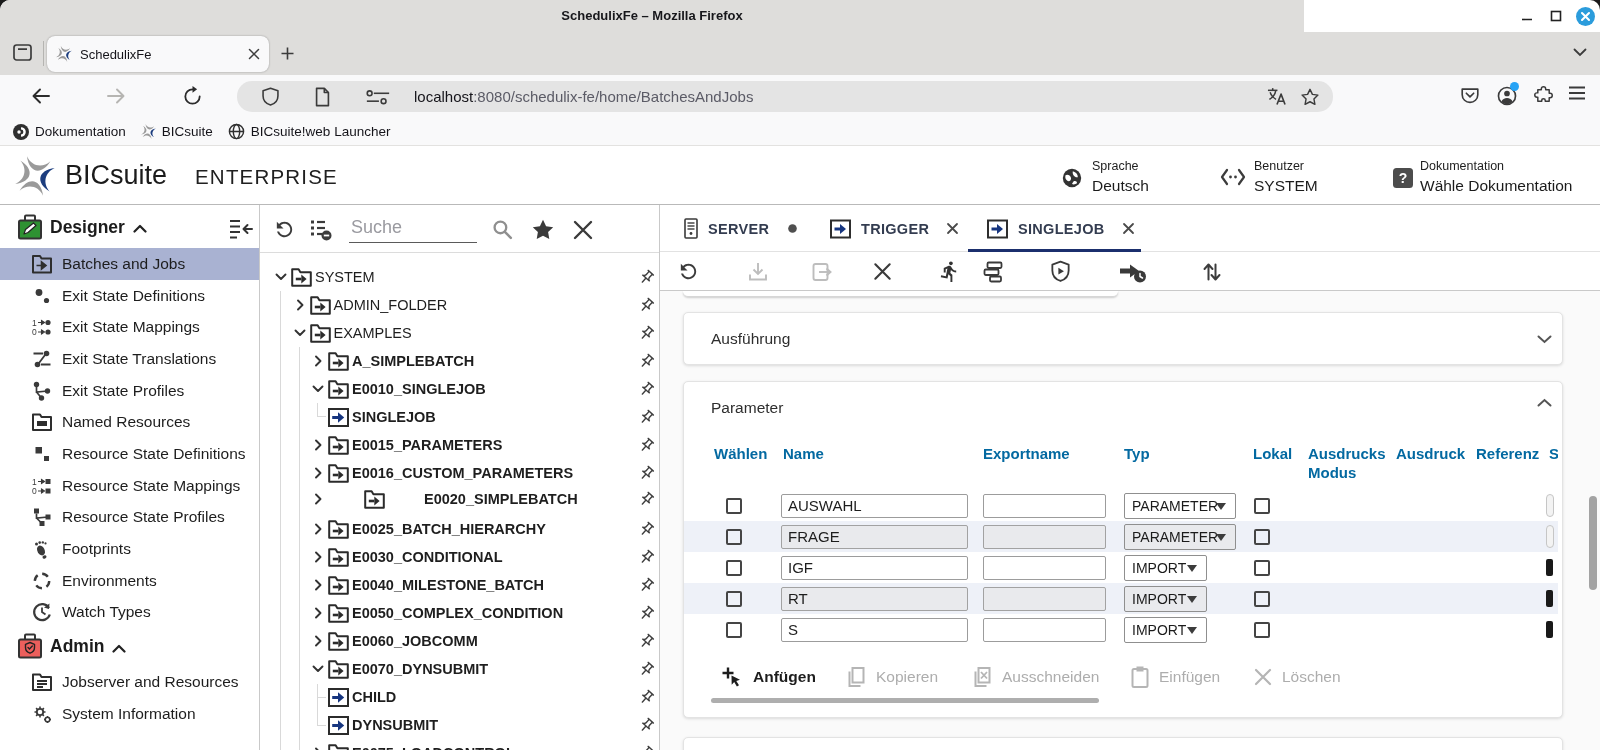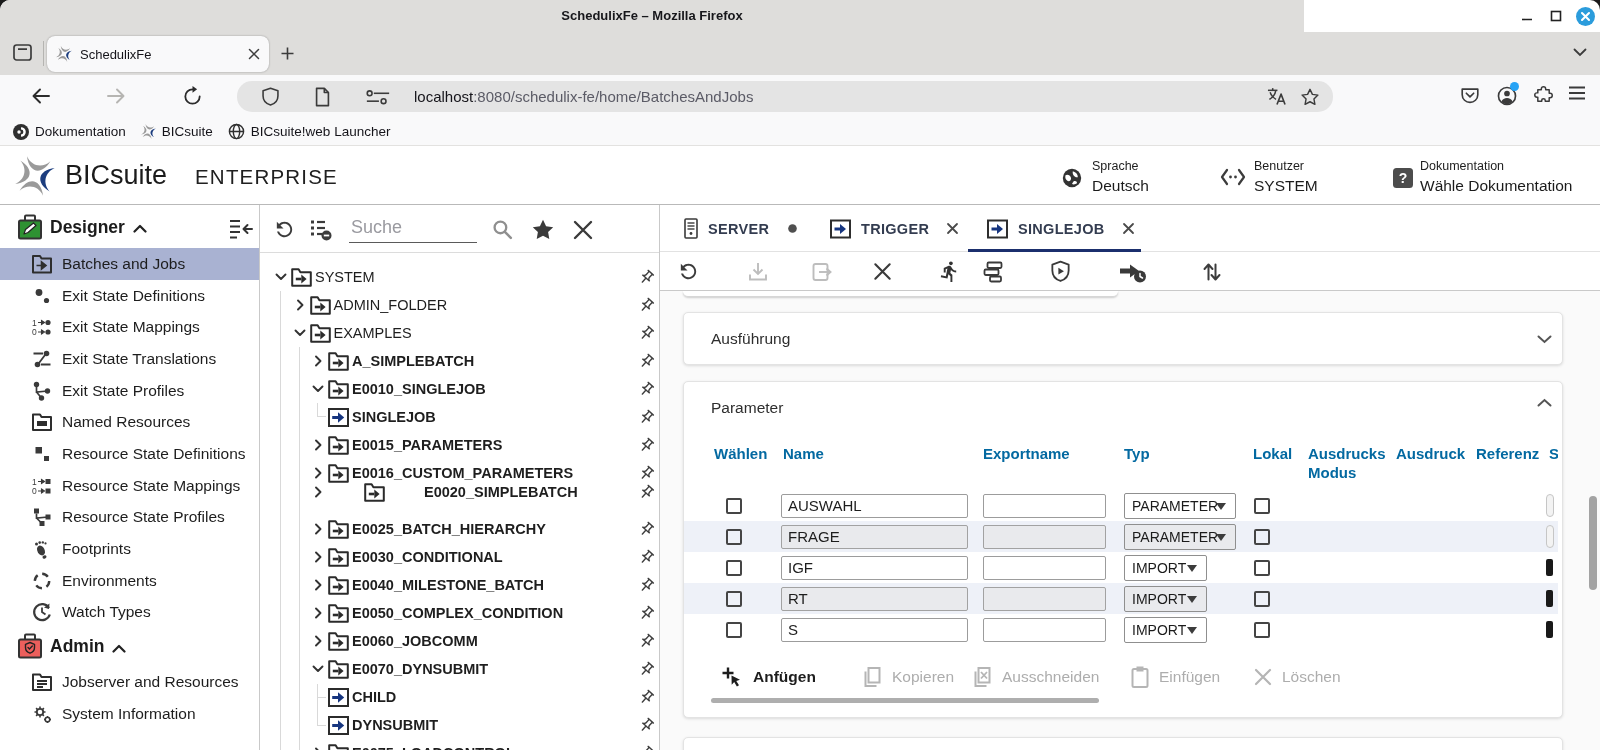--- a/index.html
+++ b/index.html
@@ -141,21 +141,21 @@
   .sel-w { width:112px; } .sel-n { width:83px; }
   .endmark-light { position:absolute; left:862px; top:4px; width:8px; height:23px;
                    border:1.5px solid #c6c6c6; border-radius:4px; background:#f3f3f3; }
   .endmark-dark { position:absolute; left:862px; top:7px; width:7px; height:17px; background:#191919; border-radius:2px; }
 
   .actions { position:absolute; left:0; top:277px; width:880px; height:36px; }
   .act { position:absolute; top:0; height:36px; display:flex; align-items:center; gap:9px; }
   .act .alabel { font-size:15.5px; }
   .act.on .alabel { color:#1d1d1d; font-weight:700; }
   .act.off .alabel { color:#adadad; font-weight:400; }
-  .a1 { left:36px; } .a2 { left:177px; } .a3 { left:287px; } .a4 { left:446px; } .a5 { left:569px; }
+  .a1 { left:36px; } .a2 { left:161px; } .a3 { left:287px; } .a4 { left:446px; } .a5 { left:569px; }
   .hscroll { position:absolute; left:27px; top:316px; width:388px; height:5px; background:#aeaeae; border-radius:2.5px; }
   .vscroll { position:absolute; left:929px; top:205px; width:8px; height:94px; background:#a3a3a3; border-radius:4px; }
 </style>
 </head>
 <body>
 
 <div class="window">
 
   <div class="titlebar">
     <div class="wtitle">SchedulixFe – Mozilla Firefox</div>
@@ -732,21 +732,21 @@
           </svg>
           <span class="tlbl">E0016_CUSTOM_PARAMETERS</span>
           <span class="pin">
             <svg width="17" height="17" viewBox="0 0 24 24">
               <g transform="rotate(42 12 12)">
                 <path fill-rule="evenodd" d="M14 4 v5 c0 1.12 0.37 2.16 1 3 H9 c0.65 -0.86 1 -1.9 1 -3 V4 H14 M17 2 H7 C6.45 2 6 2.45 6 3 s0.45 1 1 1 h1 v5 c0 1.66 -1.34 3 -3 3 v2 h5.97 v7 l1 1 1 -1 v-7 H19 v-2 c-1.66 0 -3 -1.34 -3 -3 V4 h1 c0.55 0 1 -0.45 1 -1 S17.55 2 17 2 Z" fill="#3f3f3f"></path>
               </g>
             </svg>
           </span>
         </div>
-        <div class="trow ind2" style="top: 215px; gap: 36px;">
+        <div class="trow ind2" style="top: 222px; gap: 36px;">
           <span class="tchev">
             <svg width="14" height="14" viewBox="0 0 14 14">
               <path d="M5 2.5 L9.5 7 L5 11.5" fill="none" stroke="#333" stroke-width="1.9" stroke-linecap="round" stroke-linejoin="round"></path>
             </svg>
           </span>
           <svg class="ticon" width="21" height="19" viewBox="0 0 21 19">
             <path d="M1.2 17.8 V1.2 H7.6 L9.4 4.2 H19.8 V17.8 Z" fill="#fff" stroke="#2b2b2b" stroke-width="2" stroke-linejoin="round"></path>
             <path d="M4.8 9.7 H10.3 V12.3 H4.8 Z" fill="#2b2b2b"></path>
             <path d="M10.3 6.6 L15.6 11 L10.3 15.4 Z" fill="#2b2b2b"></path>
           </svg>

